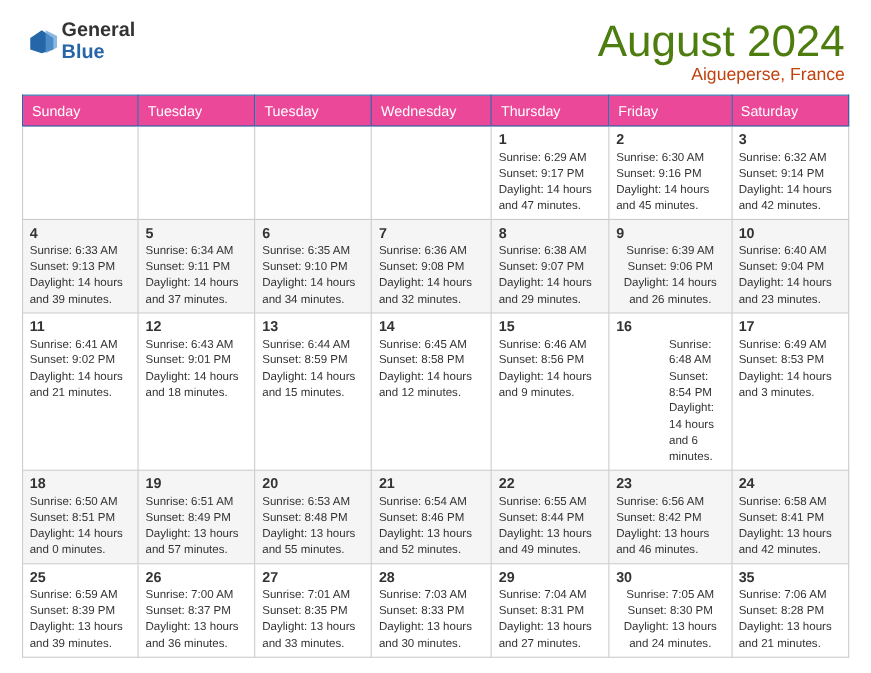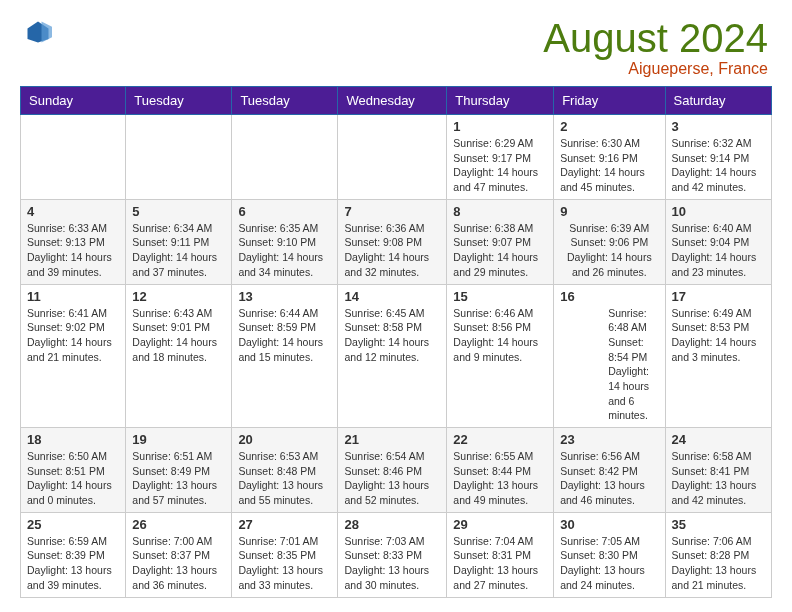--- a/index.html
+++ b/index.html
@@ -7,37 +7,41 @@
     .header { display: flex; justify-content: space-between; align-items: flex-start; padding: 18px 24px 8px 24px; }
     .logo { display: flex; align-items: center; }
     .logo-text { display: flex; flex-direction: column; line-height: 1.1; }
     .logo-general { font-size: 18px; font-weight: bold; color: #333; }
     .logo-blue { font-size: 18px; font-weight: bold; color: #2566a8; }
     .logo-icon { width: 28px; height: 28px; margin-right: 4px; }
     .title-area { text-align: right; }
     .month-title { font-size: 40px; font-weight: 400; color: #4d7c0f; line-height: 1; }
     .location { font-size: 16px; color: #c2410c; margin-top: 2px; }
     .calendar { width: 100%; border-collapse: collapse; margin: 0 10px; width: calc(100% - 20px); margin-left: 10px; }
-    .calendar th { background: #4c1d95; color: #fff; text-align: left; padding: 6px 8px; font-size: 13px; font-weight: normal; border: 1px solid #2566a8; }
+    .calendar th { background: #ec4899; color: #fff; text-align: left; padding: 6px 8px; font-size: 13px; font-weight: normal; border: 1px solid #2566a8; }
     .calendar td { border: 1px solid #ccc; vertical-align: top; padding: 4px 6px; width: 113px; min-height: 80px; font-size: 11px; color: #333; background: #fff; }
     .calendar tr:nth-child(even) td { background: #f5f5f5; }
     .day-num { font-size: 13px; font-weight: bold; display: block; margin-bottom: 2px; }
     .day-info { font-size: 10.5px; line-height: 1.4; color: #333; }
     .empty { background: #fff !important; }
     .cal-wrap { padding: 0 10px 10px 10px; }
   </style>
 </head>
 <body>
 
 <div class="header">
   <div class="logo">
     <svg class="logo-icon" viewBox="0 0 32 32">
       <polygon points="16,4 28,12 28,24 16,28 4,24 4,12" fill="#2566a8"></polygon>
       <polygon points="20,4 32,10 32,22 20,28" fill="#5b9bd5" opacity="0.7"></polygon>
     </svg>
+    <div class="logo-text">
+      <span class="logo-general">General</span>
+      <span class="logo-blue">Blue</span>
+    </div>
   </div>
   <div class="title-area">
     <div class="month-title">August 2024</div>
     <div class="location">Aigueperse, France</div>
   </div>
 </div>
 
 <div class="cal-wrap">
   <table class="calendar">
     <thead>
@@ -263,21 +267,21 @@
           </td>
           <td>
             <span class="day-num">29</span>
             <div class="day-info" style="white-space: pre-line;">Sunrise: 7:04 AM
 Sunset: 8:31 PM
 Daylight: 13 hours
 and 27 minutes.</div>
           </td>
           <td>
             <span class="day-num">30</span>
-            <div class="day-info" style="white-space: pre-line;">Sunrise: 7:05 AM
+            <div class="day-info" style="white-space: pre-line; text-align: center;">Sunrise: 7:05 AM
 Sunset: 8:30 PM
 Daylight: 13 hours
 and 24 minutes.</div>
           </td>
           <td>
             <span class="day-num">35</span>
             <div class="day-info" style="white-space: pre-line;">Sunrise: 7:06 AM
 Sunset: 8:28 PM
 Daylight: 13 hours
 and 21 minutes.</div>

